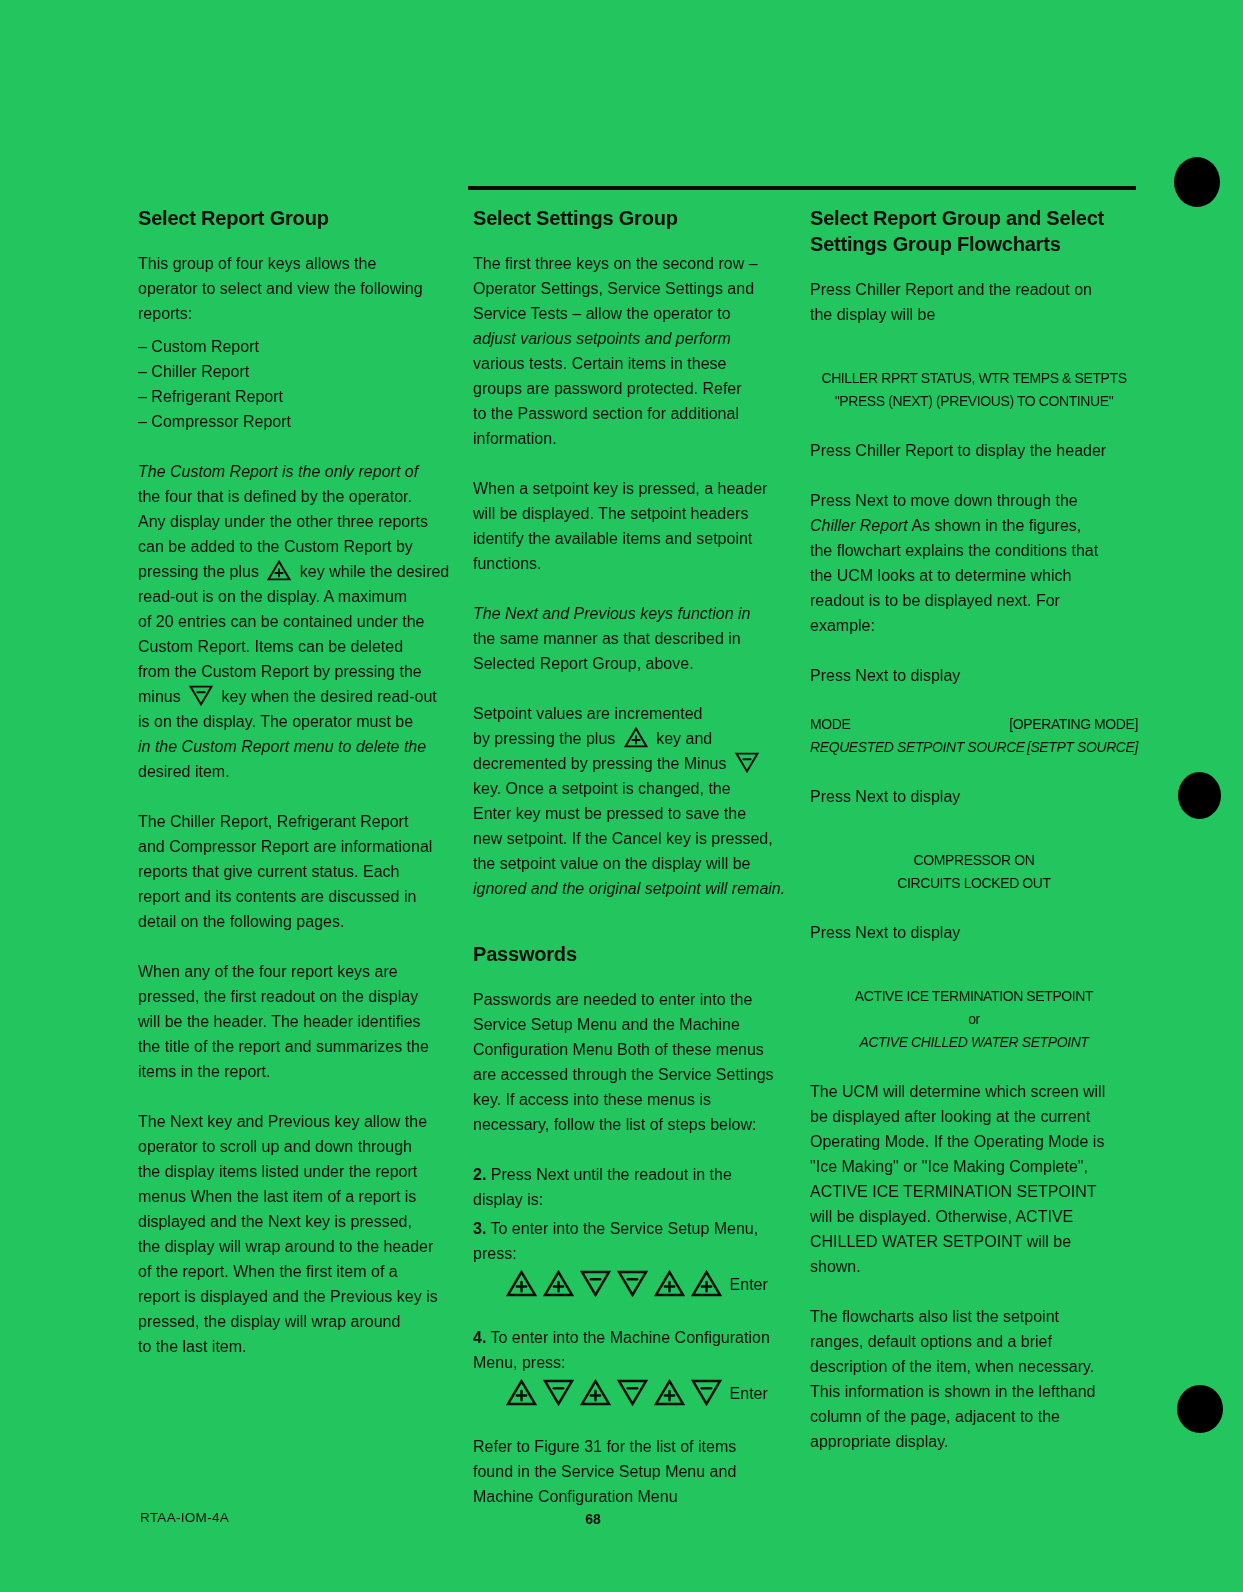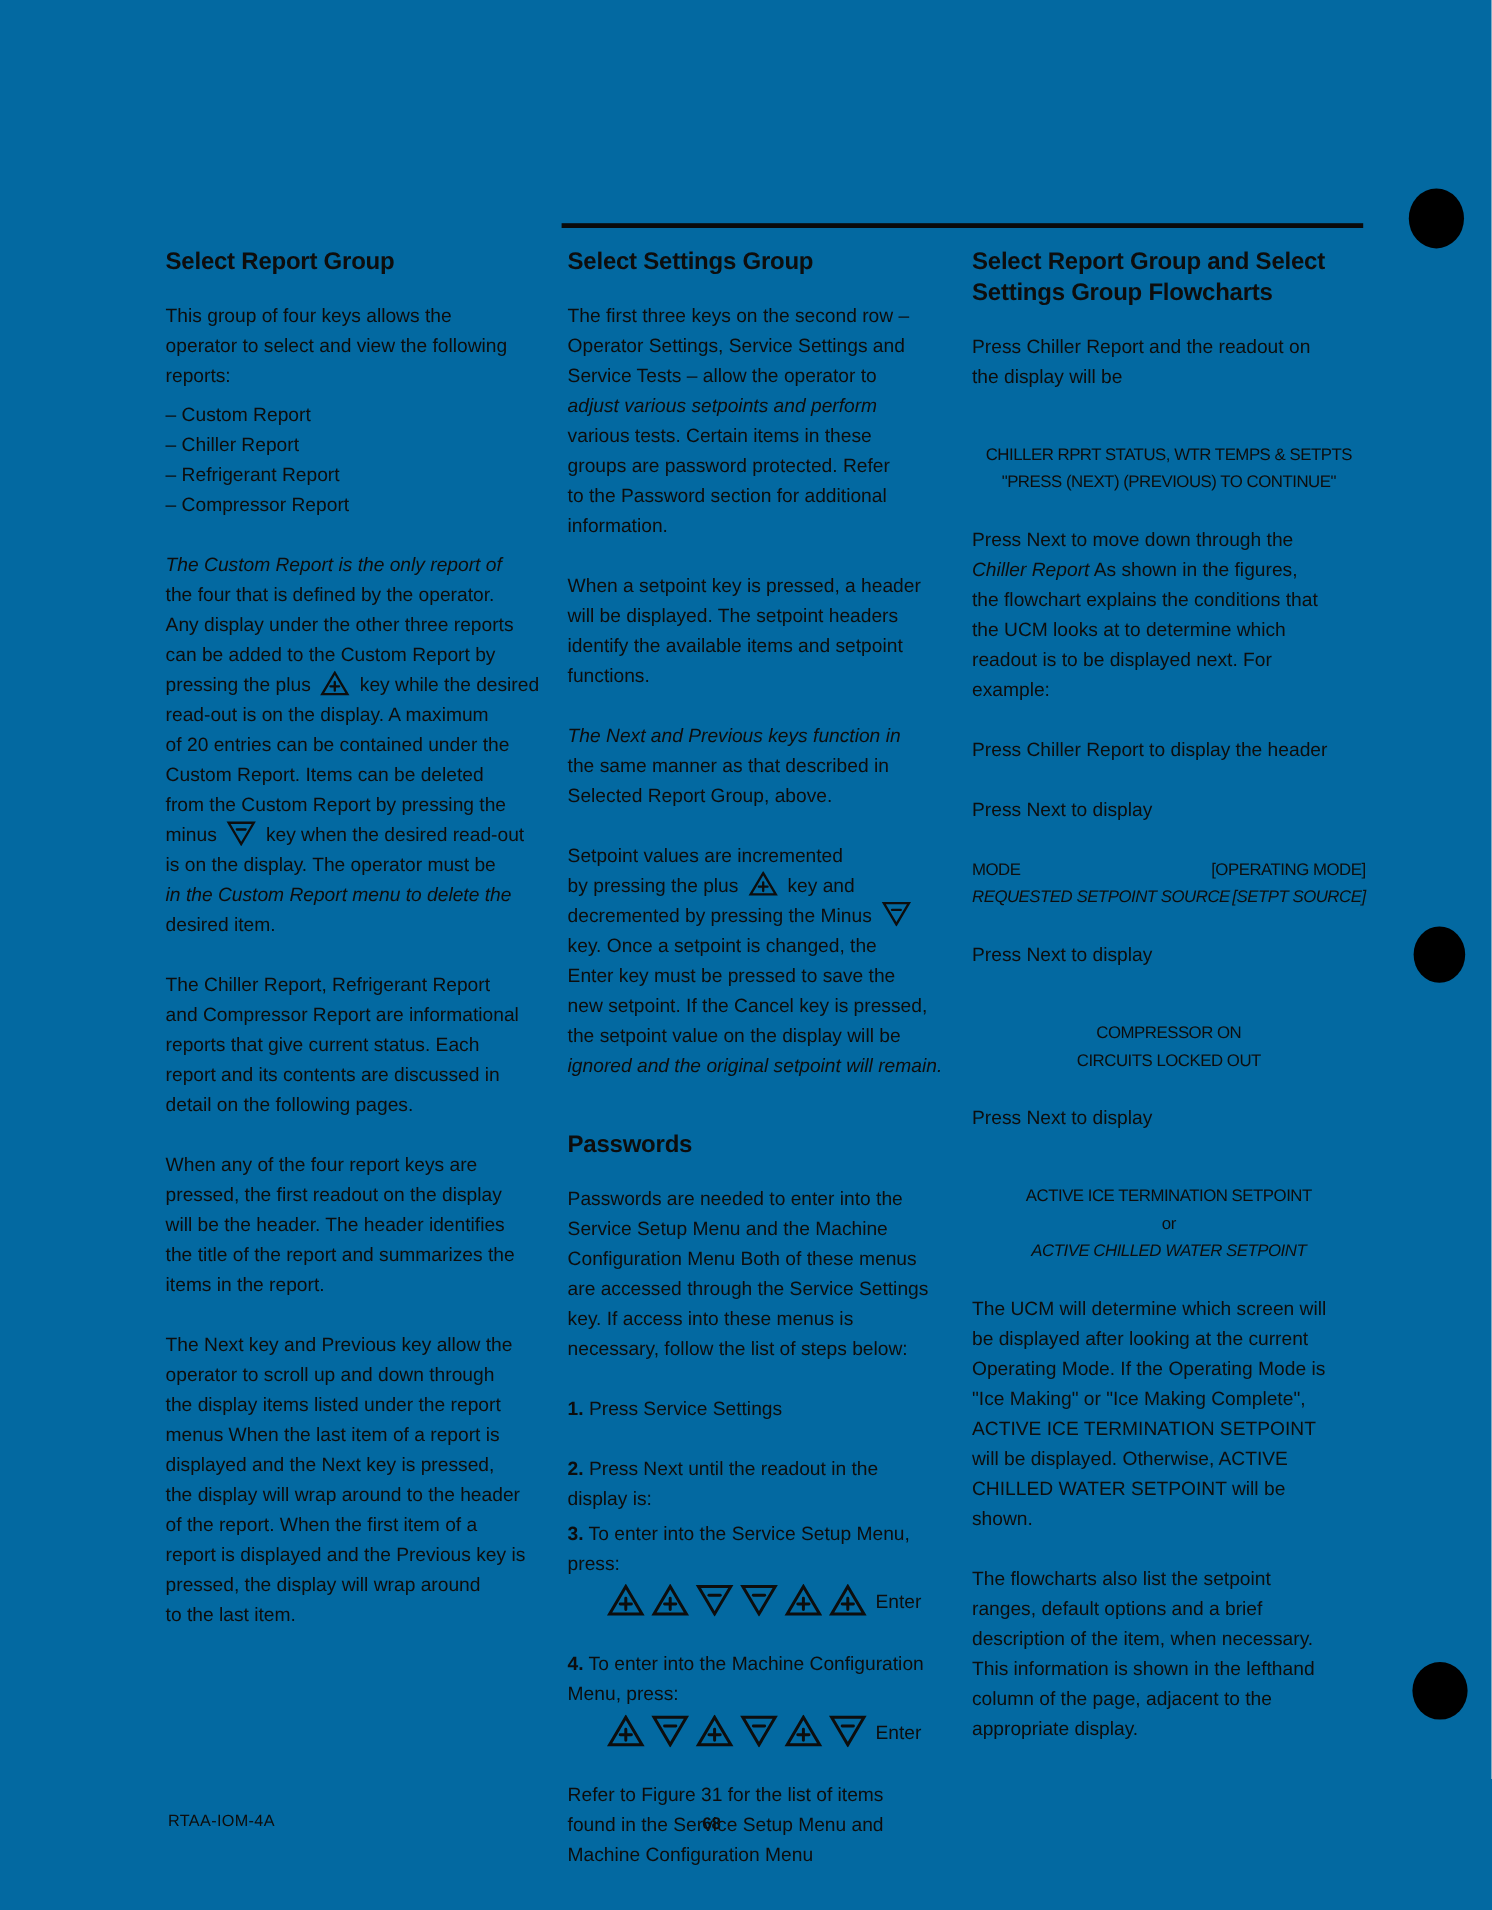--- a/index.html
+++ b/index.html
@@ -1,19 +1,19 @@
 <!DOCTYPE html>
 <html><head>
 <meta charset="utf-8">
 <style>
   html,body{margin:0;padding:0;background:#e8e8e8;}
   .page{
     position:relative;
     width:1243px;height:1592px;
-    background:#0369a1;
+    background:#22c55e;
     font-family:"Liberation Sans","DejaVu Sans",sans-serif;
     color:#0d0d0d;
     overflow:hidden;
   }
   .toprule{position:absolute;left:468px;top:186px;width:668px;height:4px;background:#0a0a0a;}
   .dot{position:absolute;background:#000;border-radius:50%;}
   .dot1{left:1174px;top:157px;width:46px;height:50px;}
   .dot2{left:1178px;top:772px;width:43px;height:47px;}
   .dot3{left:1177px;top:1385px;width:46px;height:48px;}
 
@@ -144,21 +144,20 @@
 the setpoint value on the display will be
 <i>ignored and the original setpoint will remain.</i></p>
 
     <h2 class="sub">Passwords</h2>
     <p class="body">Passwords are needed to enter into the
 Service Setup Menu and the Machine
 Configuration Menu   Both of these menus
 are accessed through the Service Settings
 key.  If access into these menus is
 necessary, follow the list of steps below:</p>
-    <p class="body"><b>1.</b> Press Service Settings</p>
     <p class="body tight"><b>2.</b> Press Next until the readout in the
 display is:</p>
     <p class="body tight"><b>3.</b> To enter into the Service Setup Menu,
 press:</p>
     <div class="keyseq"><span class="keysym"><svg viewBox="0 0 30 26">
             <polygon points="15,2 28,24 2,24"></polygon>
             <path d="M15 11.5v9M10.5 16h9"></path>
           </svg></span><span class="keysym"><svg viewBox="0 0 30 26">
             <polygon points="15,2 28,24 2,24"></polygon>
             <path d="M15 11.5v9M10.5 16h9"></path>
@@ -201,27 +200,27 @@
 Machine Configuration Menu</p>
   </section>
 
   <section class="col col3">
     <h2>Select Report Group and Select
 Settings Group Flowcharts</h2>
     <p class="body">Press Chiller Report and the readout on
 the display will be</p>
     <div class="disp center">CHILLER RPRT STATUS, WTR TEMPS &amp; SETPTS
 "PRESS (NEXT) (PREVIOUS) TO CONTINUE"</div>
+    <p class="body">Press Chiller Report to display the header</p>
     <p class="body">Press Next to move down through the
 <i>Chiller Report</i>   As shown in the figures,
 the flowchart explains the conditions that
 the UCM looks at to determine which
 readout is to be displayed next.  For
 example:</p>
-    <p class="body">Press Chiller Report to display the header</p>
     <p class="body">Press Next to display</p>
     <div class="mode-rows">
       <div class="mode-row">
         <span>MODE</span>
         <span>[OPERATING MODE]</span>
       </div>
       <div class="mode-row">
         <span><i>REQUESTED SETPOINT SOURCE</i></span>
         <span><i>[SETPT SOURCE]</i></span>
       </div>

